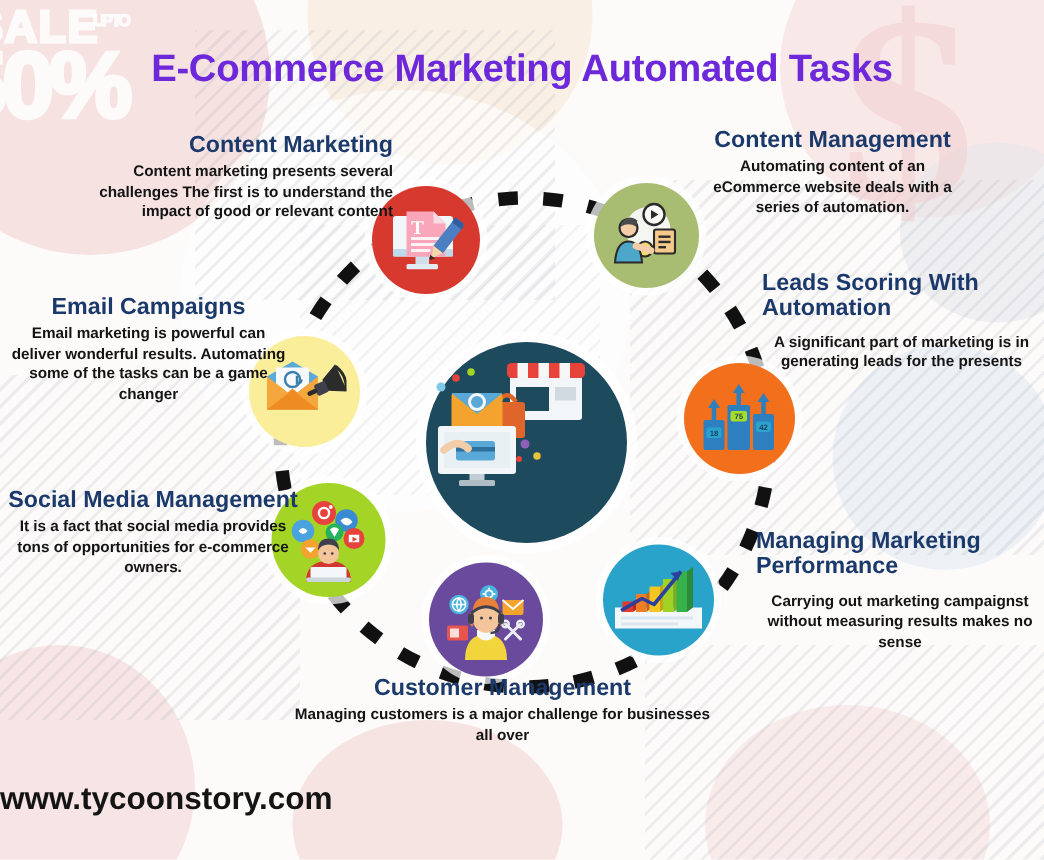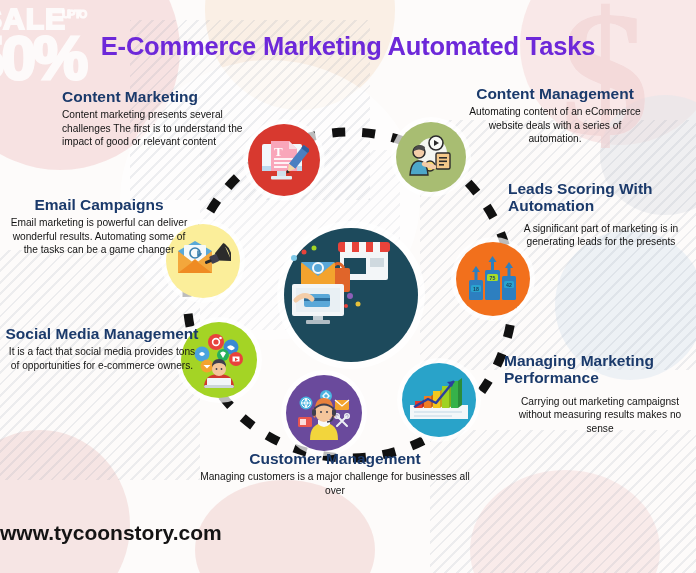--- a/index.html
+++ b/index.html
@@ -82,24 +82,24 @@
   #node-social           { left:181px; top:322px; width:76px; height:76px; background:#a4d425; }
   #node-email            { left:166px; top:224px; width:74px; height:74px; background:#fbee9a; }
 
   
   .block { position:absolute; z-index:7; }
   .block h2 {
     color:#1b3a6b; font-weight:bold; line-height:1.12;
     font-size:15.5px; margin-bottom:3px;
   }
   .block p {
-    color:#141414; font-size:10.2px; line-height:1.33; font-weight:normal;
-  }
-
-  #blk-content-marketing { left:62px;  top:88px;  width:200px; text-align:left; }
+    color:#141414; font-size:10.2px; line-height:1.33; font-weight:bold;
+  }
+
+  #blk-content-marketing { left:62px;  top:88px;  width:200px; text-align:right; }
   #blk-content-marketing h2 { font-size:15.5px; }
 
   #blk-content-mgmt { left:455px; top:85px; width:200px; text-align:center; }
   #blk-content-mgmt p { padding:0 12px; }
 
   #blk-email { left:6px; top:196px; width:186px; text-align:center; }
 
   #blk-leads { left:508px; top:180px; width:186px; text-align:left; }
   #blk-leads p { text-align:center; padding-top:4px; }
 

